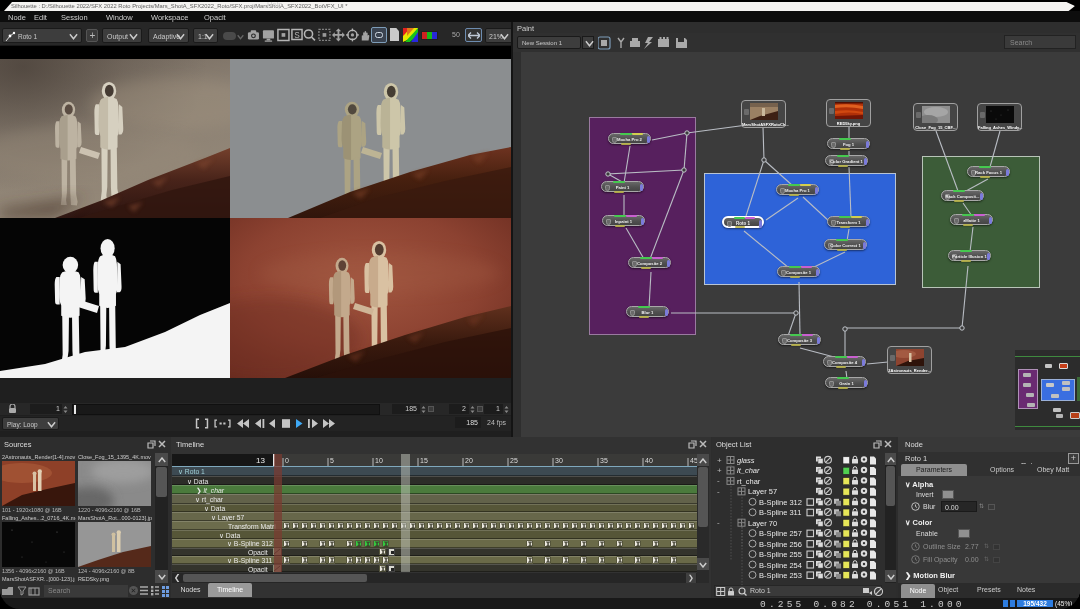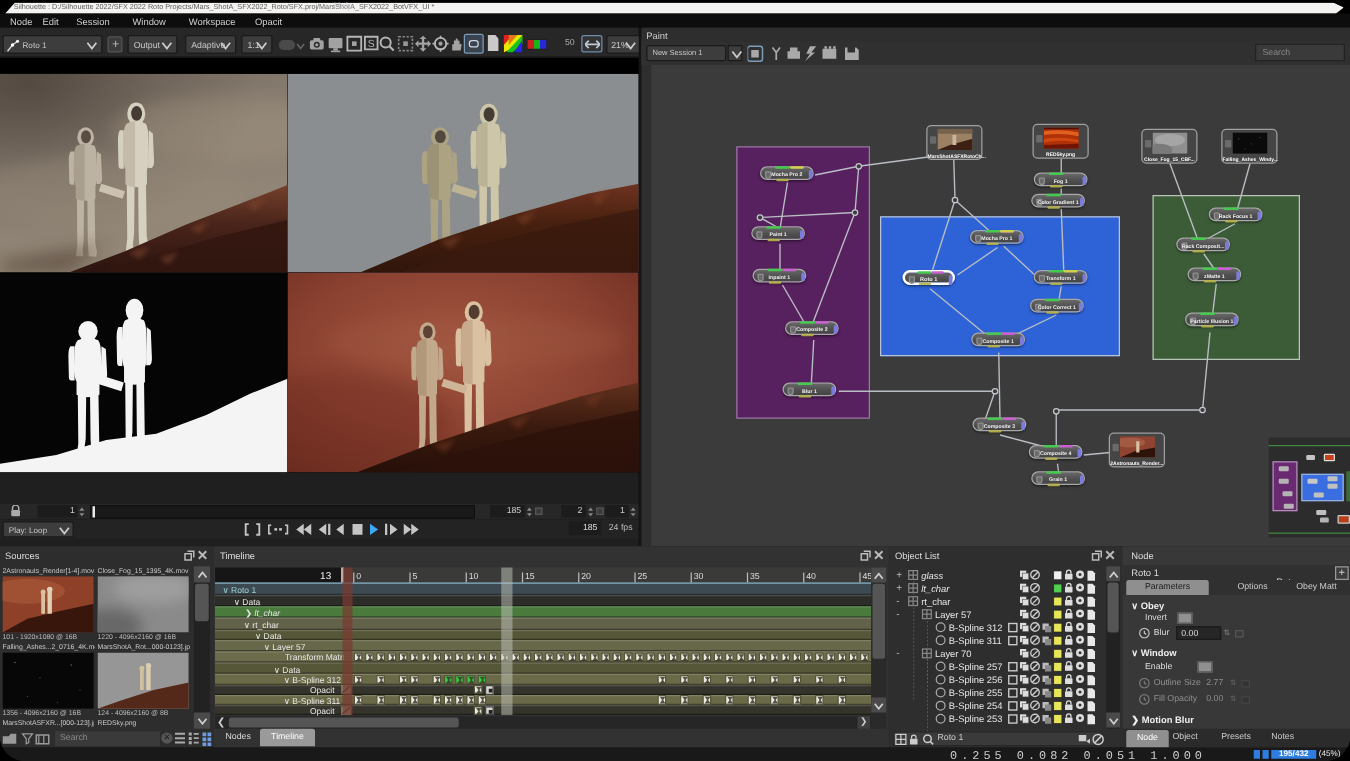--- a/index.html
+++ b/index.html
@@ -1632,32 +1632,32 @@
 <div class="abs" style="left:898px;top:437px;width:182px;height:161px;background:#383838;"></div>
 <div class="abs" style="left:905px;top:440px;font-size:7.5px;color:#ddd;">Node</div>
 <div class="abs" style="left:898px;top:452px;width:182px;height:12px;background:#303030;"></div>
 <div class="abs" style="left:905px;top:453.5px;font-size:7.5px;color:#ddd;">Roto 1</div>
 <div class="abs" style="left:1021px;top:461px;font-size:7.5px;color:#ddd;">Roto</div>
 <div class="abs" style="left:1068px;top:453px;width:11px;height:11px;border:1px solid #999;background:#3d3d3d;color:#ccc;font-size:9px;text-align:center;line-height:9px;">+</div>
 <div class="abs" style="left:898px;top:464px;width:182px;height:12px;background:#303030;"></div>
 <div class="abs" style="left:901px;top:464px;width:66px;height:12px;background:#8f8f8f;color:#202020;font-size:7px;text-align:center;line-height:12px;border-radius:2px 2px 0 0;">Parameters</div>
 <div class="abs" style="left:969px;top:464px;width:66px;height:12px;color:#ccc;font-size:7px;text-align:center;line-height:12px;">Options</div>
 <div class="abs" style="left:1037px;top:464px;width:48px;height:12px;color:#ccc;font-size:7px;text-align:left;line-height:12px;">Obey Matt</div>
-<div class="abs" style="left:905px;top:480px;font-size:7.5px;color:#f0f0f0;font-weight:bold;">∨ Obey</div>
+<div class="abs" style="left:905px;top:480px;font-size:7.5px;color:#f0f0f0;font-weight:bold;">∨ Alpha</div>
 <div class="abs" style="left:916px;top:491px;font-size:7px;color:#ddd;">Invert</div>
 <div class="abs" style="left:942px;top:490px;width:12px;height:9px;background:#909090;border:1px solid #555;"></div>
 <svg class="abs" style="left:911px;top:502px" width="9" height="9" viewBox="0 0 9 9">
       <circle cx="4.5" cy="4.5" r="3.8" fill="none" stroke="#bbb" stroke-width="1"></circle>
       <path d="M4.5,2.5 v2 l1.5,1" stroke="#bbb" fill="none" stroke-width="1"></path>
     </svg>
 <div class="abs" style="left:923px;top:503px;font-size:7px;color:#ddd;">Blur</div>
 <div class="abs" style="left:941px;top:501px;width:36px;height:11px;background:#262626;border:1px solid #1a1a1a;color:#ddd;font-size:7px;padding:1.5px 0 0 3px;">0.00</div>
 <div class="abs" style="left:979px;top:502px;color:#888;font-size:6px;">⇅</div>
 <div class="abs" style="left:988px;top:504px;width:7px;height:6px;background:#3a3a3a;border:1px solid #555;"></div>
-<div class="abs" style="left:905px;top:518px;font-size:7.5px;color:#f0f0f0;font-weight:bold;">∨ Window</div>
+<div class="abs" style="left:905px;top:518px;font-size:7.5px;color:#f0f0f0;font-weight:bold;">∨ Color</div>
 <div class="abs" style="left:916px;top:530px;font-size:7px;color:#ddd;">Enable</div>
 <div class="abs" style="left:958px;top:529px;width:12px;height:9px;background:#909090;border:1px solid #555;"></div>
 <svg class="abs" style="left:911px;top:542px" width="9" height="9" viewBox="0 0 9 9">
       <circle cx="4.5" cy="4.5" r="3.8" fill="none" stroke="#777" stroke-width="1"></circle>
       <path d="M4.5,2.5 v2 l1.5,1" stroke="#777" fill="none" stroke-width="1"></path>
     </svg>
 <div class="abs" style="left:923px;top:543px;font-size:7px;color:#8f8f8f;">Outline Size</div>
 <div class="abs" style="left:965px;top:543px;font-size:7px;color:#8f8f8f;">2.77</div>
 <div class="abs" style="left:984px;top:542px;color:#666;font-size:6px;">⇅</div>
 <div class="abs" style="left:993px;top:544px;width:7px;height:6px;background:#333;border:1px solid #444;"></div>

